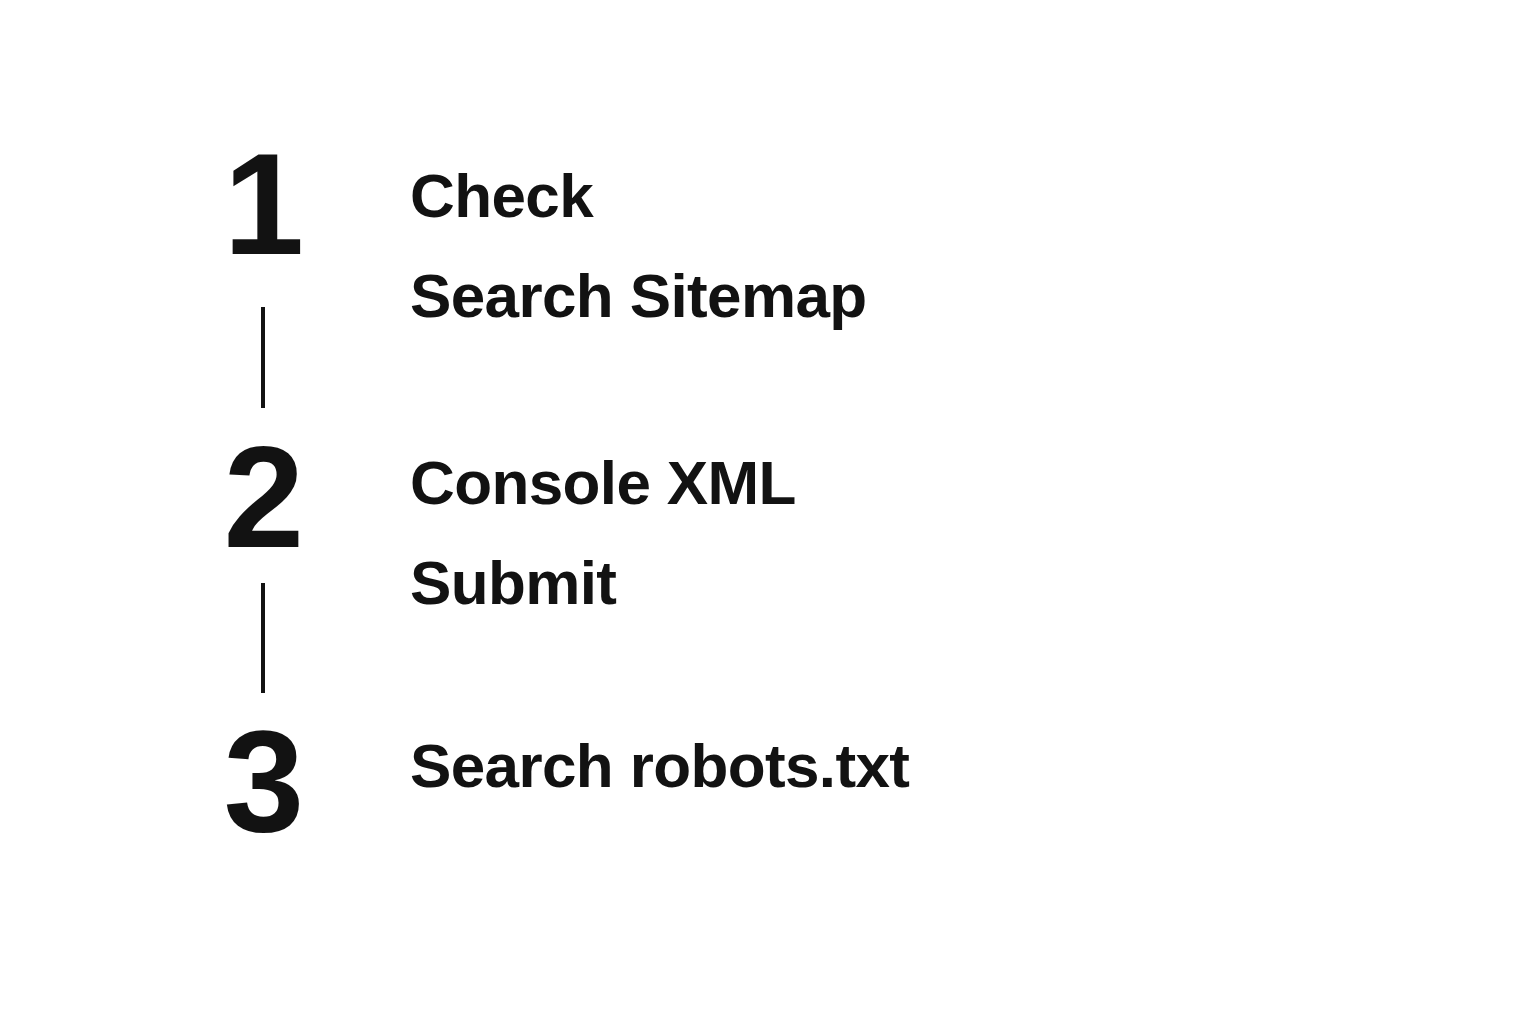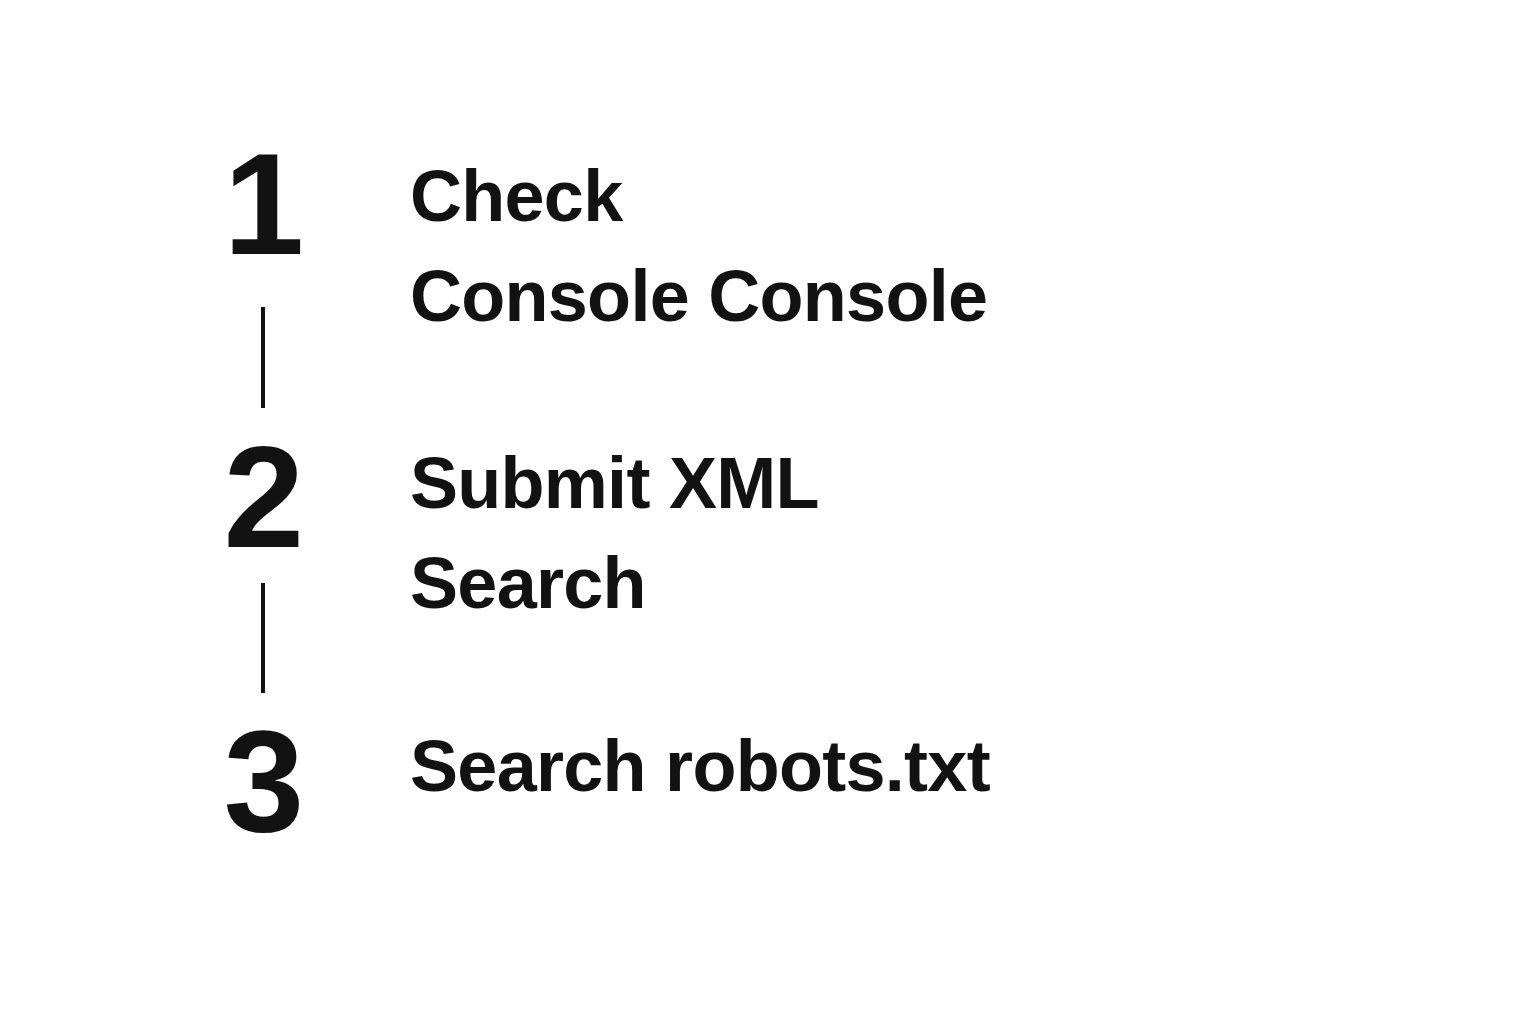--- a/index.html
+++ b/index.html
@@ -41,21 +41,21 @@
     width: 4px;
     background: #121212;
   }
   #connector-1 { top: 307px; height: 101px; }
   #connector-2 { top: 583px; height: 110px; }
 
   .step-text {
     position: absolute;
     left: 410px;
     width: 800px;
-    font-size: 72px;
+    font-size: 62px;
     font-weight: 700;
     line-height: 100px;
     letter-spacing: -0.01em;
     color: #121212;
   }
   #text-1 { top: 146px; }
   #text-2 { top: 433px; }
   #text-3 { top: 716px; }
 
   .step-line {
@@ -63,29 +63,29 @@
   }
 </style>
 </head>
 <body>
 
 <div class="canvas">
 
   <div class="step-number" id="num-1">1</div>
   <div class="step-text" id="text-1">
     <div class="step-line">Check</div>
-    <div class="step-line">Console Console</div>
+    <div class="step-line">Search Sitemap</div>
   </div>
 
   <div class="connector" id="connector-1"></div>
 
   <div class="step-number" id="num-2">2</div>
   <div class="step-text" id="text-2">
-    <div class="step-line">Submit XML</div>
-    <div class="step-line">Search</div>
+    <div class="step-line">Console XML</div>
+    <div class="step-line">Submit</div>
   </div>
 
   <div class="connector" id="connector-2"></div>
 
   <div class="step-number" id="num-3">3</div>
   <div class="step-text" id="text-3">
     <div class="step-line">Search robots.txt</div>
   </div>
 
 </div>

